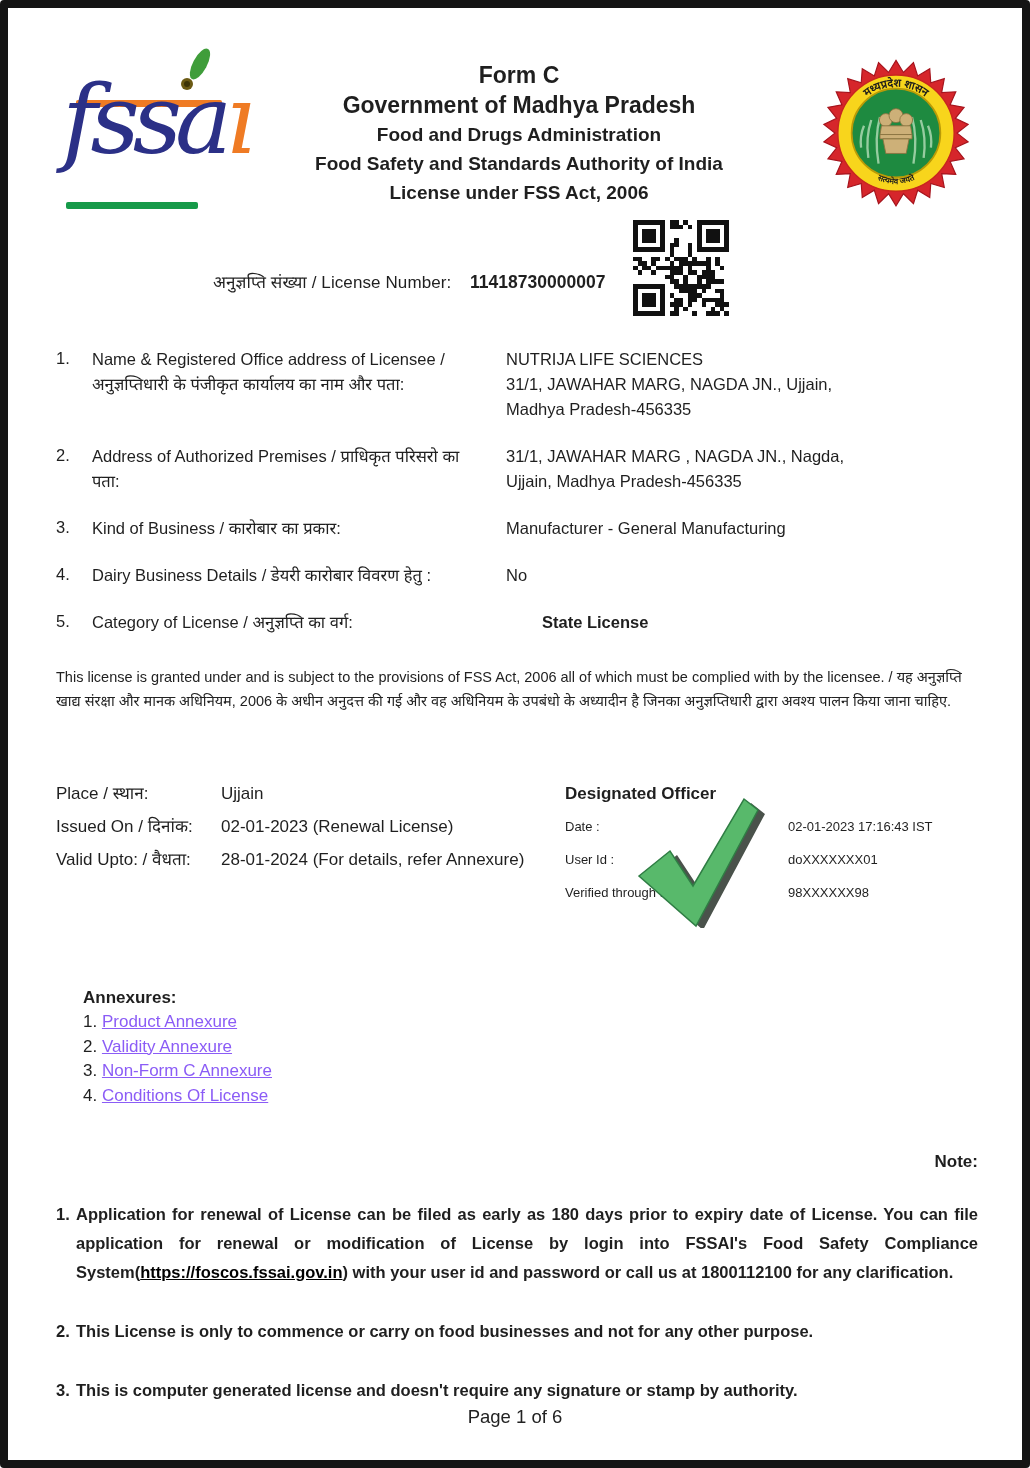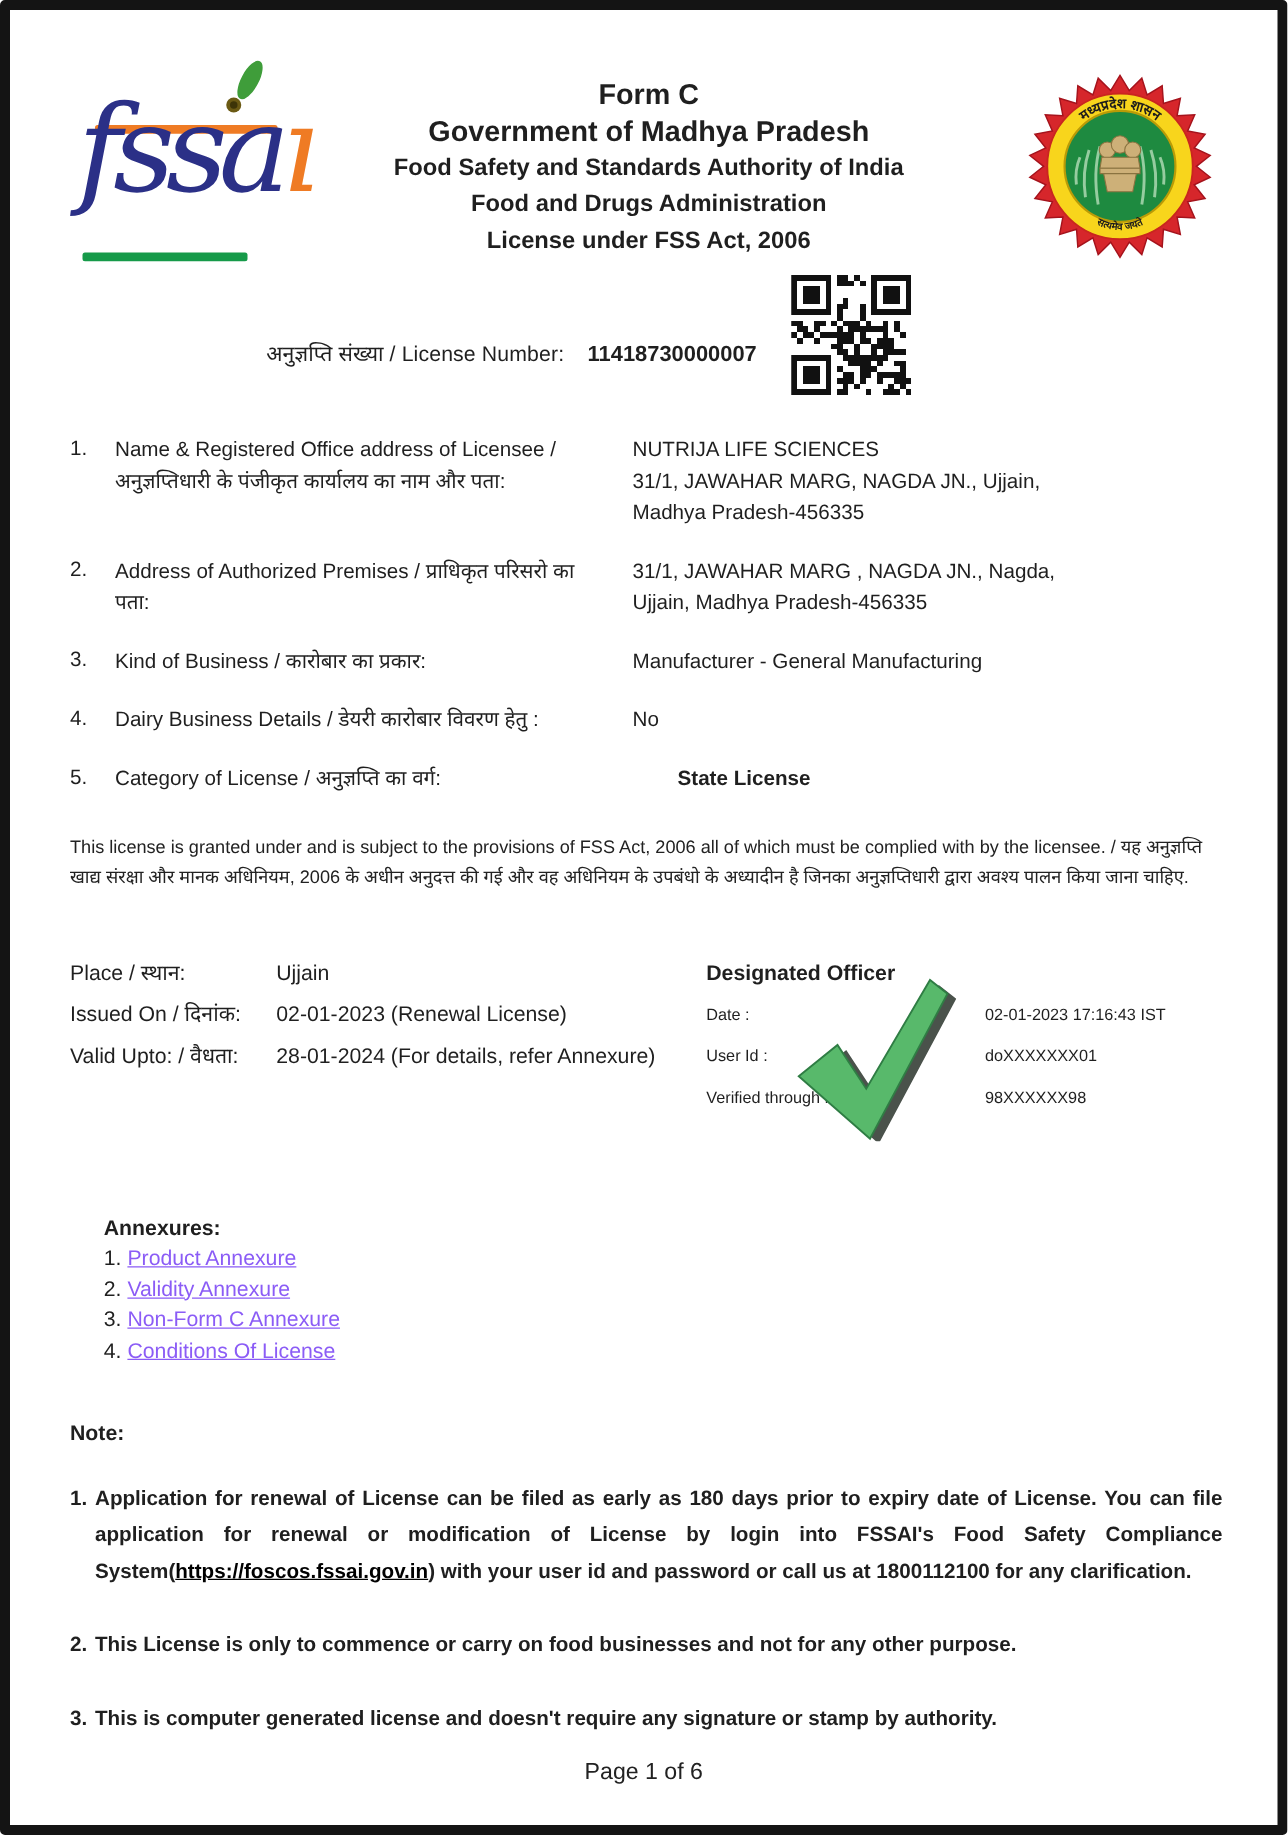--- a/index.html
+++ b/index.html
@@ -32,36 +32,36 @@
   .d-row{display:grid;grid-template-columns:36px 412px 1fr;margin-bottom:22px;}
   .d-row .num{font-size:16.5px;padding-top:2px;}
   .d-row .lab{font-size:16.5px;line-height:25px;padding-right:38px;}
   .d-row .val{font-size:16.5px;line-height:25px;white-space:pre-line;padding-left:2px;}
   .d-row .val.bold{font-weight:bold;margin-left:36px;}
 
   
   .compliance{margin-top:30px;font-size:14.5px;line-height:24px;color:#222;}
 
   
-  .issue-wrap{display:flex;margin-top:48px;}
+  .issue-wrap{display:flex;margin-top:64px;}
   .issue-left{flex:0 0 509px;}
   .i-row{display:grid;grid-template-columns:165px 1fr;font-size:17px;line-height:33px;}
   .officer{position:relative;flex:1 1 auto;}
   .officer .head{font-size:17px;font-weight:bold;line-height:33px;}
   .o-row{display:grid;grid-template-columns:223px 1fr;font-size:13px;line-height:33px;}
   .checkmark{position:absolute;left:60px;top:16px;pointer-events:none;}
 
   
   .annexures{margin-top:76px;margin-left:27px;font-size:17px;}
   .annexures .head{font-weight:bold;line-height:25px;}
   .anx-item{line-height:24.5px;}
   .anx-item a{color:#8b5cf6;text-decoration:underline;cursor:pointer;}
 
   
-  .note-head{margin-top:44px;font-size:17px;font-weight:bold;}
+  .note-head{margin-top:44px;font-size:17px;font-weight:bold;text-align:right;}
   .note{display:grid;grid-template-columns:20px 1fr;margin-top:28px;font-size:16.5px;font-weight:bold;line-height:29px;}
   .note .txt{text-align:justify;}
   .note .txt a{color:#000000;text-decoration:underline;font-weight:bold;cursor:pointer;}
   .note.gap2{margin-top:30px;}
 
   
   .footer{position:absolute;left:0;right:0;top:1398px;text-align:center;font-size:18.5px;color:#222;}
 </style>
 </head>
 <body>
@@ -78,22 +78,22 @@
           <ellipse cx="26" cy="18" rx="7" ry="17" transform="rotate(28 26 18)" fill="#3f9d3a"></ellipse>
           <circle cx="13" cy="38" r="6" fill="#6b5a14"></circle>
           <circle cx="13" cy="38" r="3" fill="#3d3408"></circle>
         </svg>
         <div class="bar-green"></div>
       </div>
 
       <div class="titles">
         <div class="t-big">Form C</div>
         <div class="t-big">Government of Madhya Pradesh</div>
+        <div class="t-small">Food and Drugs Administration</div>
         <div class="t-small">Food Safety and Standards Authority of India</div>
-        <div class="t-small">Food and Drugs Administration</div>
         <div class="t-small">License under FSS Act, 2006</div>
       </div>
 
       <div class="emblem-wrap">
         <svg id="emblem" width="160" height="168" viewBox="0 0 110 110">
           <path id="burst" fill="#d6262b" stroke="#a5131c" stroke-width="0.8" d="M55.0,3.0L60.1,11.3L67.0,4.5L69.9,13.7L78.2,8.7L78.9,18.4L88.2,15.6L86.4,25.1L96.1,24.6L92.2,33.5L101.8,35.3L95.8,42.9L104.6,47.0L97.0,53.0L104.6,59.0L95.8,63.1L101.8,70.7L92.2,72.5L96.1,81.4L86.4,80.9L88.2,90.4L78.9,87.6L78.2,97.3L69.9,92.3L67.0,101.5L60.1,94.7L55.0,103.0L49.9,94.7L43.0,101.5L40.1,92.3L31.8,97.3L31.1,87.6L21.8,90.4L23.6,80.9L13.9,81.4L17.8,72.5L8.2,70.7L14.2,63.1L5.4,59.0L13.0,53.0L5.4,47.0L14.2,42.9L8.2,35.3L17.8,33.5L13.9,24.6L23.6,25.1L21.8,15.6L31.1,18.4L31.8,8.7L40.1,13.7L43.0,4.5L49.9,11.3Z"></path>
           <circle cx="55" cy="53" r="40" fill="#f8d51c" stroke="#c9261f" stroke-width="1"></circle>
           <circle cx="55" cy="53" r="30.5" fill="#1e8a40" stroke="#ba9b07" stroke-width="1.2"></circle>
 
           <g stroke="#bfe3c0" stroke-width="1.6" opacity="0.75" fill="none">

